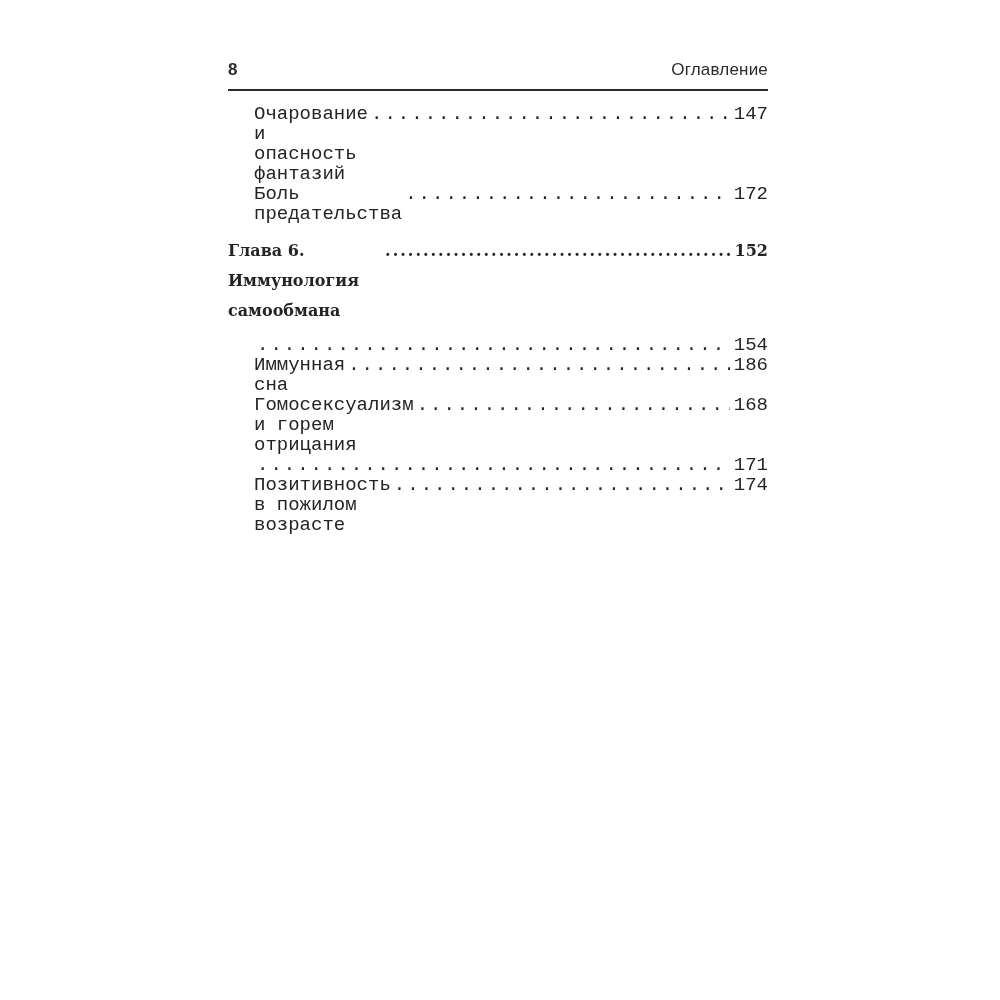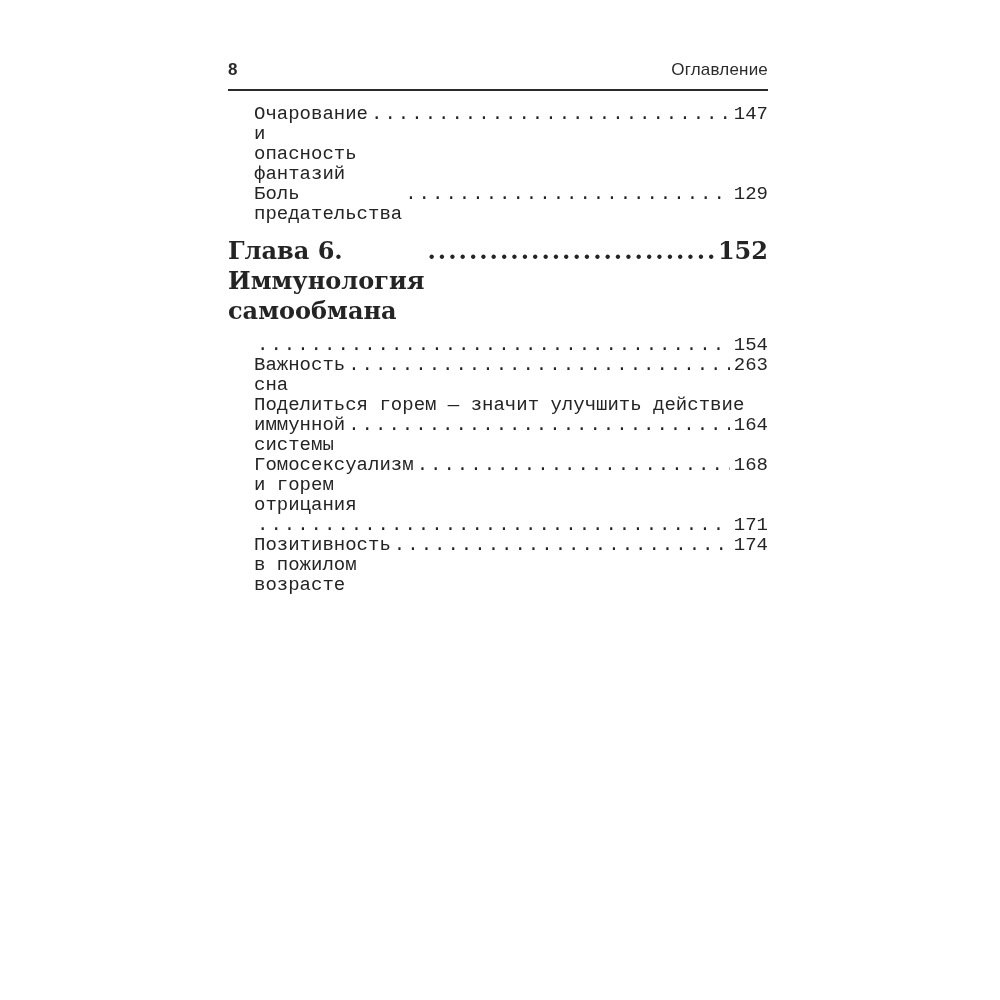--- a/index.html
+++ b/index.html
@@ -47,21 +47,21 @@
     width: 540px;
     top: 104px;
   }
   .item.entry {
     padding-left: 26px;
     font-size: 19px;
     line-height: 20px;
     font-family: Liberation Mono, monospace;
   }
   .item.chapter {
-    font-size: 24px;
+    font-size: 16px;
     font-weight: 700;
     line-height: 30px;
     margin: 12px 0 9px 0;
   }
   .row {
     display: flex;
     align-items: baseline;
   }
   .t { white-space: pre-wrap; flex: 0 1 auto; }
   .dots {
@@ -91,51 +91,41 @@
         <div class="row">
           <span class="t">Очарование и опасность фантазий</span>
           <span class="dots"></span>
           <span class="pg">147</span>
         </div>
       </div>
       <div class="item entry">
         <div class="row">
           <span class="t">Боль предательства</span>
           <span class="dots"></span>
-          <span class="pg">129</span>
+          <span class="pg">172</span>
         </div>
       </div>
       <div class="item chapter">
         <div class="row">
           <span class="t">Глава 6. Иммунология самообмана</span>
           <span class="dots"></span>
           <span class="pg">152</span>
         </div>
       </div>
       <div class="item entry">
         <div class="row">
           <span class="dots"></span>
           <span class="pg">154</span>
         </div>
       </div>
       <div class="item entry">
         <div class="row">
-          <span class="t">Важность сна</span>
+          <span class="t">Иммунная сна</span>
           <span class="dots"></span>
-          <span class="pg">263</span>
-        </div>
-      </div>
-      <div class="item entry">
-        <div class="row">
-          <span class="t">Поделиться горем — значит улучшить действие</span>
-        </div>
-        <div class="row">
-          <span class="t">иммунной системы</span>
-          <span class="dots"></span>
-          <span class="pg">164</span>
+          <span class="pg">186</span>
         </div>
       </div>
       <div class="item entry">
         <div class="row">
           <span class="t">Гомосексуализм и горем отрицания</span>
           <span class="dots"></span>
           <span class="pg">168</span>
         </div>
       </div>
       <div class="item entry">

